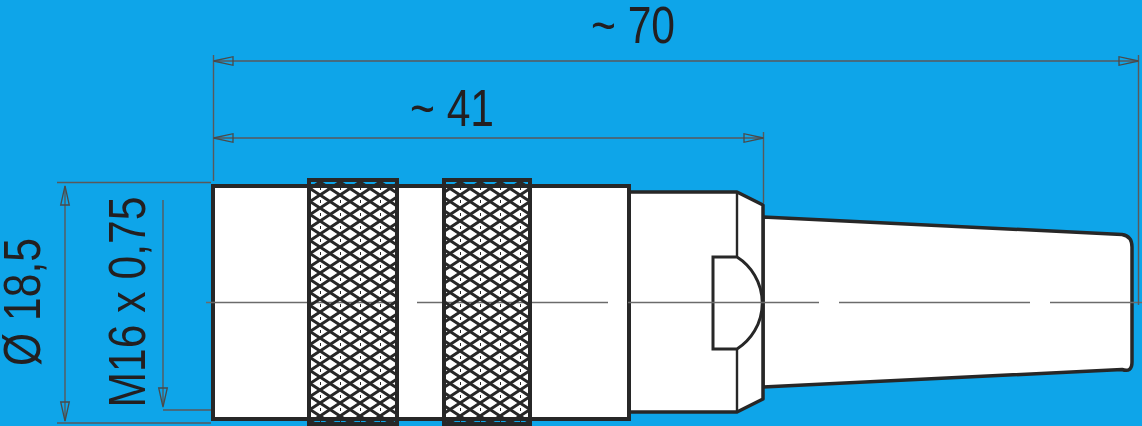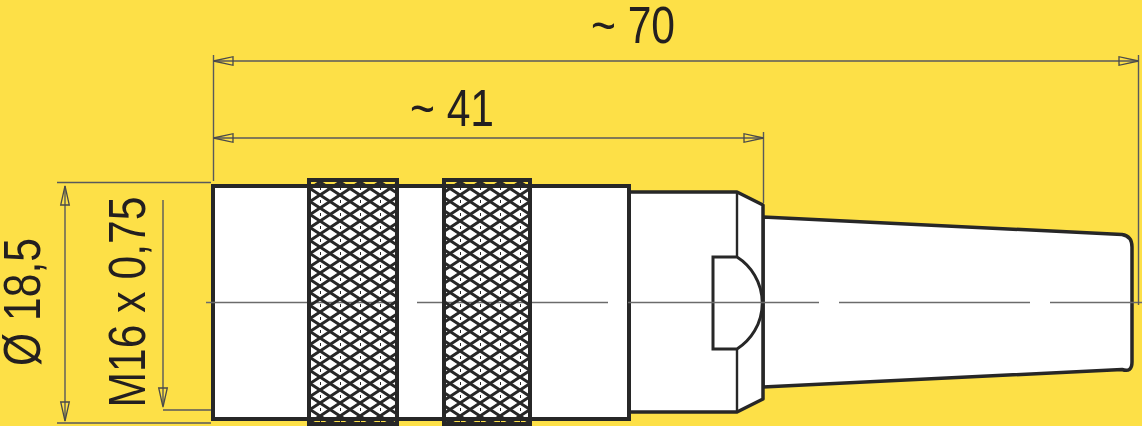--- a/index.html
+++ b/index.html
@@ -4,21 +4,21 @@
 <style>
   html, body {
     margin: 0;
     padding: 0;
     background: #ffffff;
   }
   .stage {
     position: relative;
     width: 1142px;
     height: 426px;
-    background: #fde047;
+    background: #0ea5e9;
     overflow: hidden;
     font-family: "Liberation Sans", sans-serif;
   }
   svg { display: block; }
   .dim-text {
     font-family: "Liberation Sans", "DejaVu Sans", sans-serif;
     font-size: 52px;
     font-weight: 400;
     fill: #231f20;
   }

